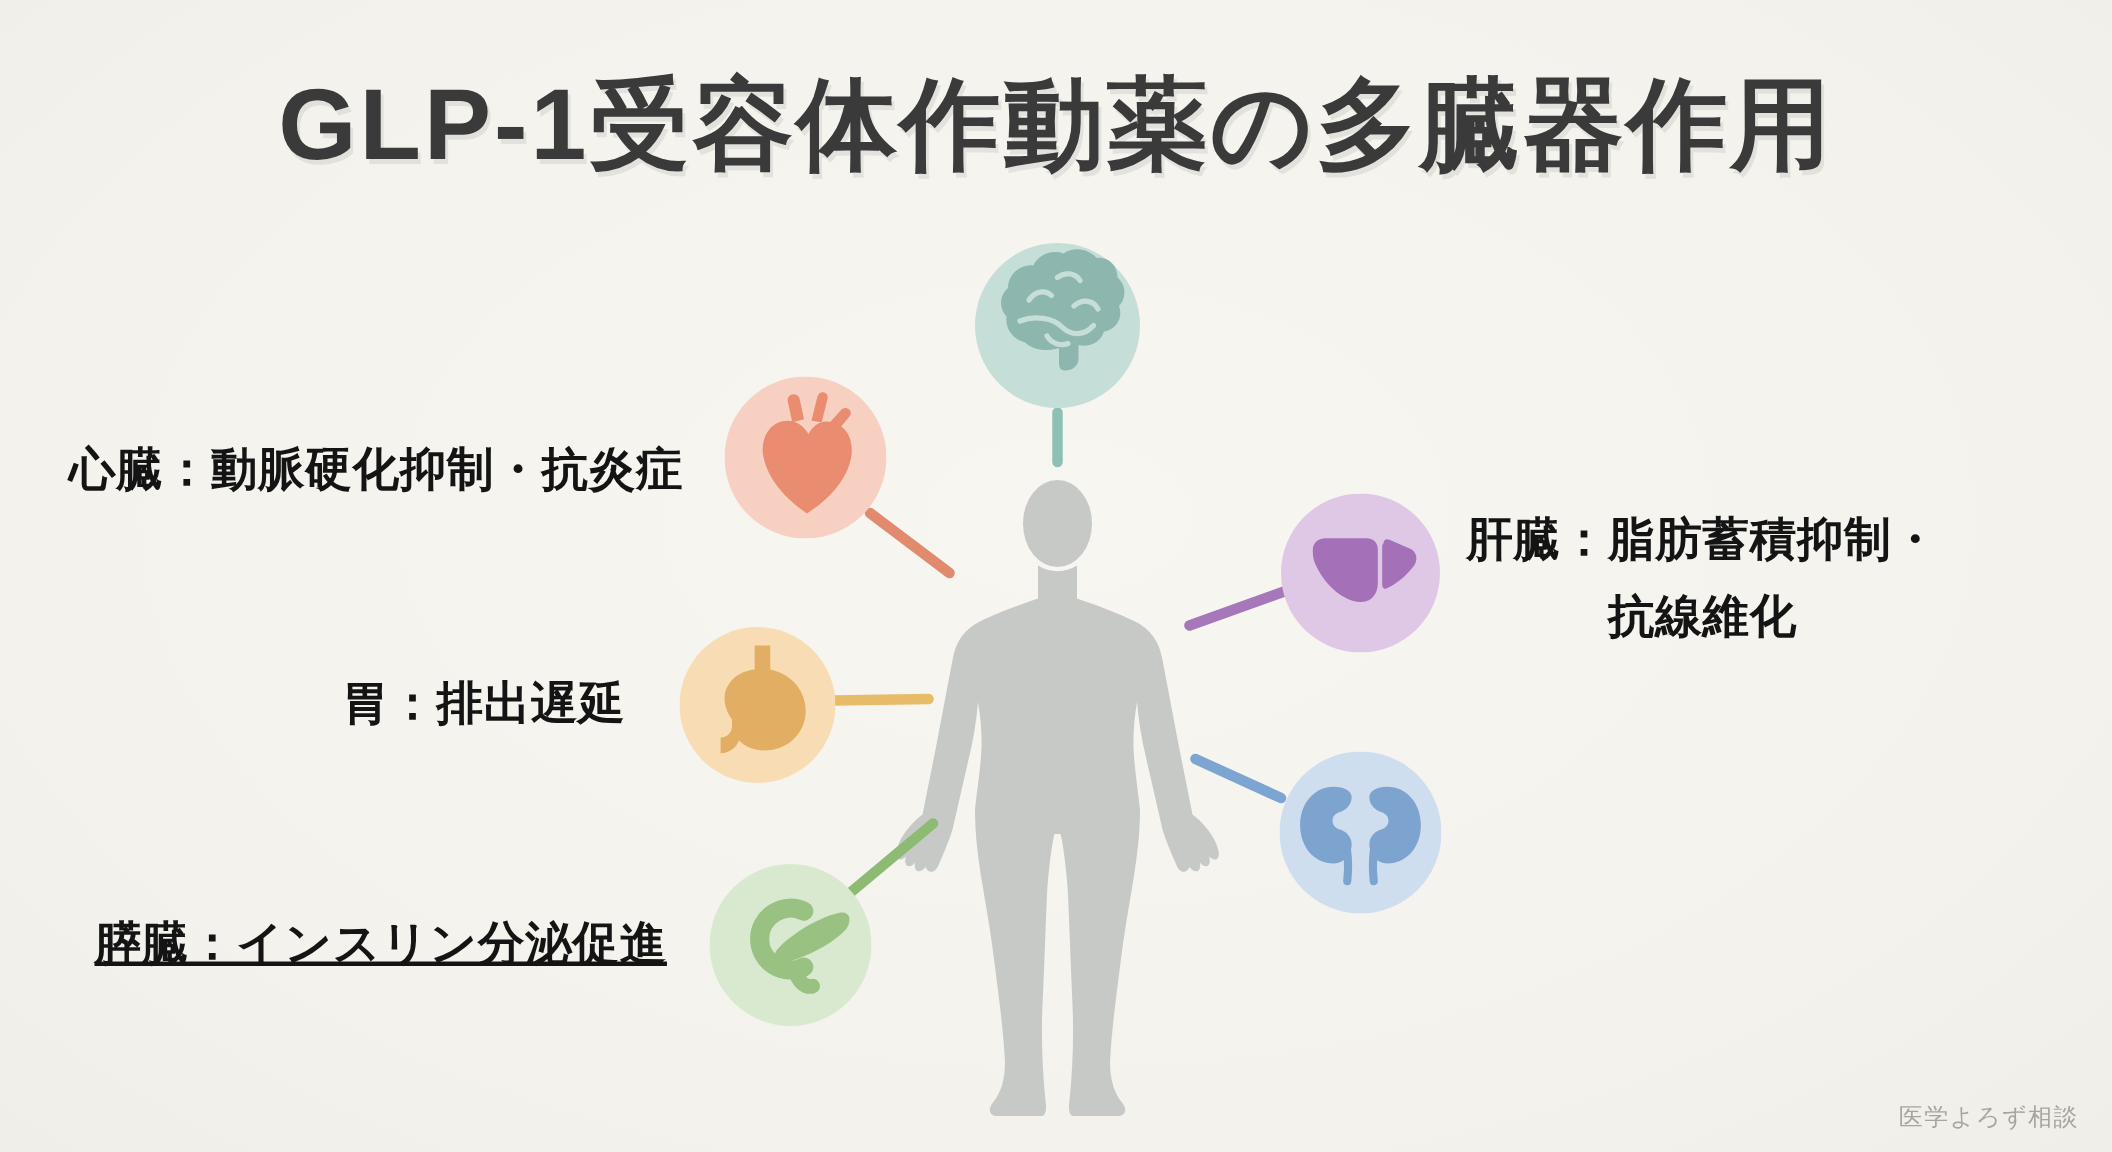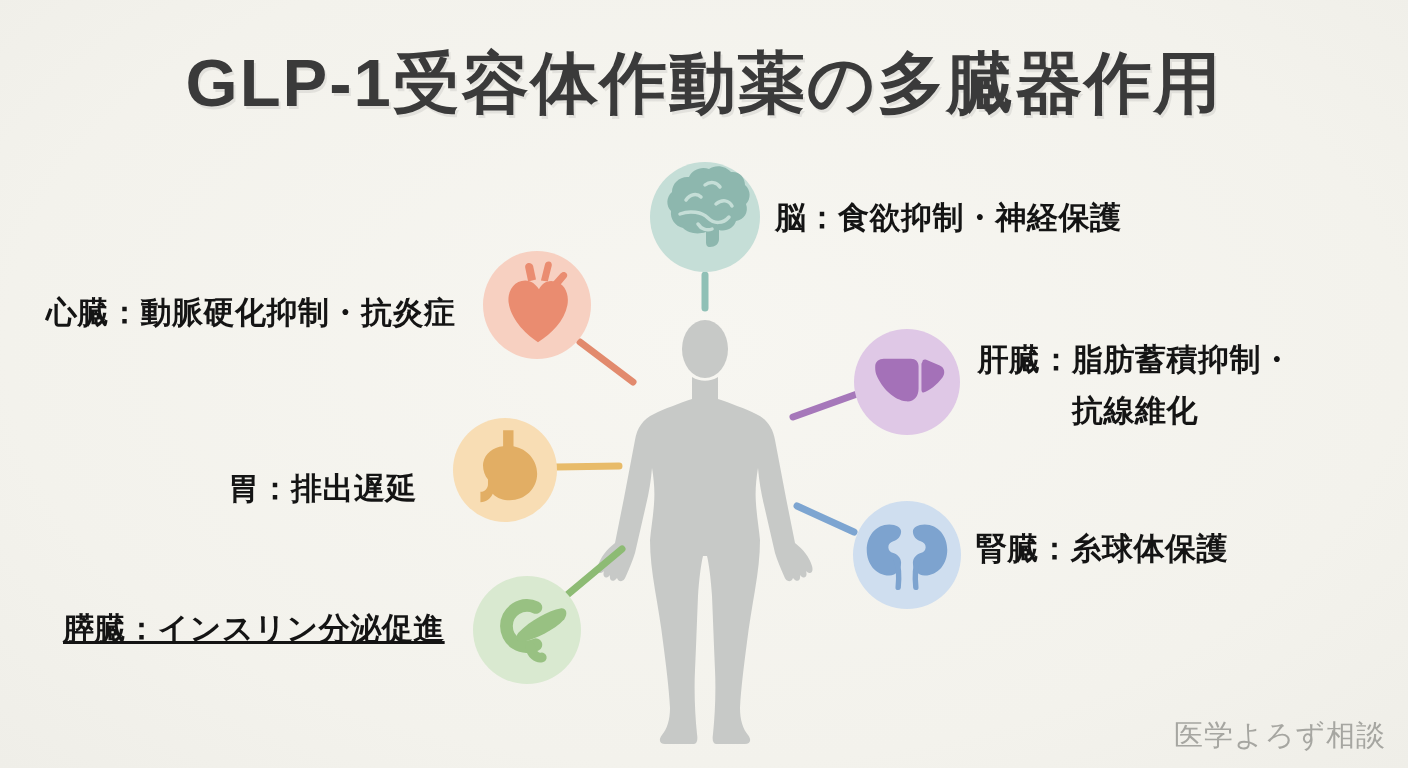--- a/index.html
+++ b/index.html
@@ -18,29 +18,29 @@
     text-shadow:2px 3px 0 rgba(0,0,0,0.07);
   }
   .label{
     position:absolute;
     font-size:31px;font-weight:700;color:#141414;
     white-space:nowrap;letter-spacing:0.5px;
   }
   .label.brain{left:775px;top:197px;}
   .label.heart{left:46px;top:292px;}
   .label.liver{left:970px;top:334px;width:330px;text-align:center;white-space:pre-line;line-height:51px;}
-  .label.stomach{left:228px;top:468px;}
+  .label.stomach{left:228px;top:448px;}
   .label.kidney{left:976px;top:528px;}
   .label.pancreas{left:63px;top:608px;text-decoration:underline;}
   .overlay{position:absolute;left:0;top:0;z-index:1;}
   .organ{position:absolute;z-index:2;}
   .organ svg{display:block;}
   .watermark{
     position:absolute;right:22px;bottom:12px;
-    font-size:29px;color:#a6a6a1;font-weight:400;letter-spacing:1px;
+    font-size:16px;color:#a6a6a1;font-weight:400;letter-spacing:1px;
     z-index:3;
   }
 </style>
 </head>
 <body>
 
 <div class="stage">
 
   <div class="title">GLP-1受容体作動薬の多臓器作用</div>
 
@@ -163,23 +163,21 @@
         <path d="M64,32 A21,21 0 1 0 64,70"></path>
       </g>
       <g fill="none" stroke-width="10" stroke-linecap="round" stroke="#98c182">
         <path d="M58,72 C60,80 65,84 70,83"></path>
       </g>
       <path d="M46,58 C58,45 78,35 89,33 C95,32 97,38 93,44
            C83,55 64,64 51,67 C45,68 42,63 46,58 Z" fill="#98c182"></path>
     </svg>
   </div>
 
-  <div class="label brain">脳：食欲抑制・神経保護</div>
   <div class="label liver">肝臓：脂肪蓄積抑制・
 抗線維化</div>
   <div class="label heart">心臓：動脈硬化抑制・抗炎症</div>
   <div class="label stomach">胃：排出遅延</div>
-  <div class="label kidney">腎臓：糸球体保護</div>
   <div class="label pancreas">膵臓：インスリン分泌促進</div>
 
   <div class="watermark">医学よろず相談</div>
 
 </div>
 
 </body></html>

